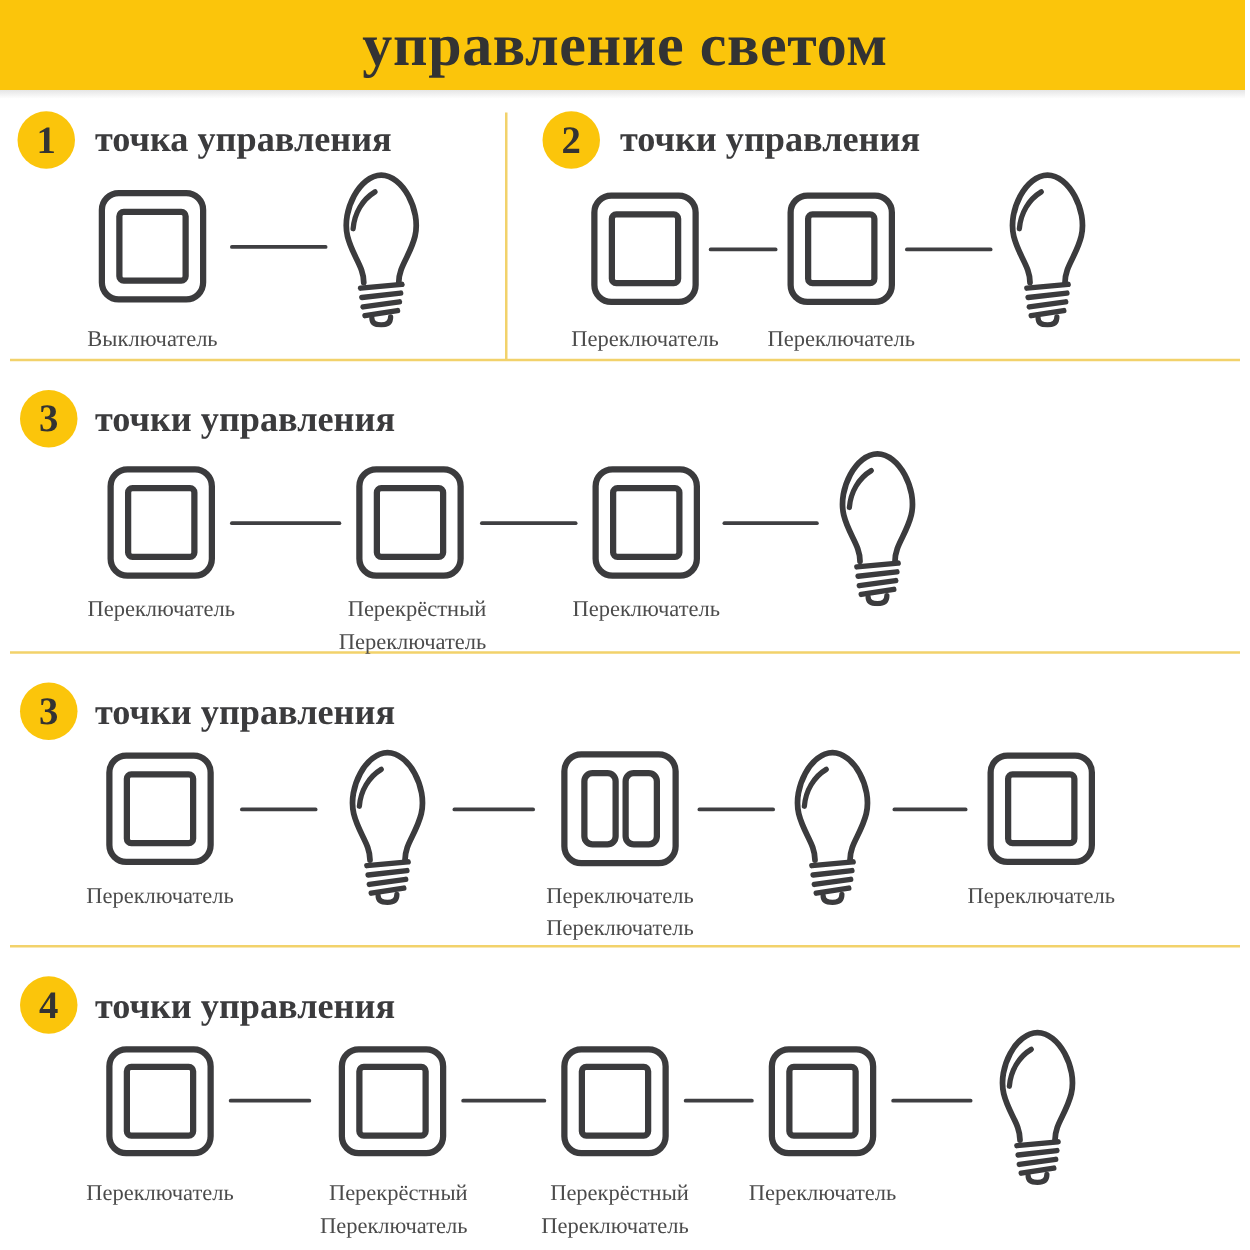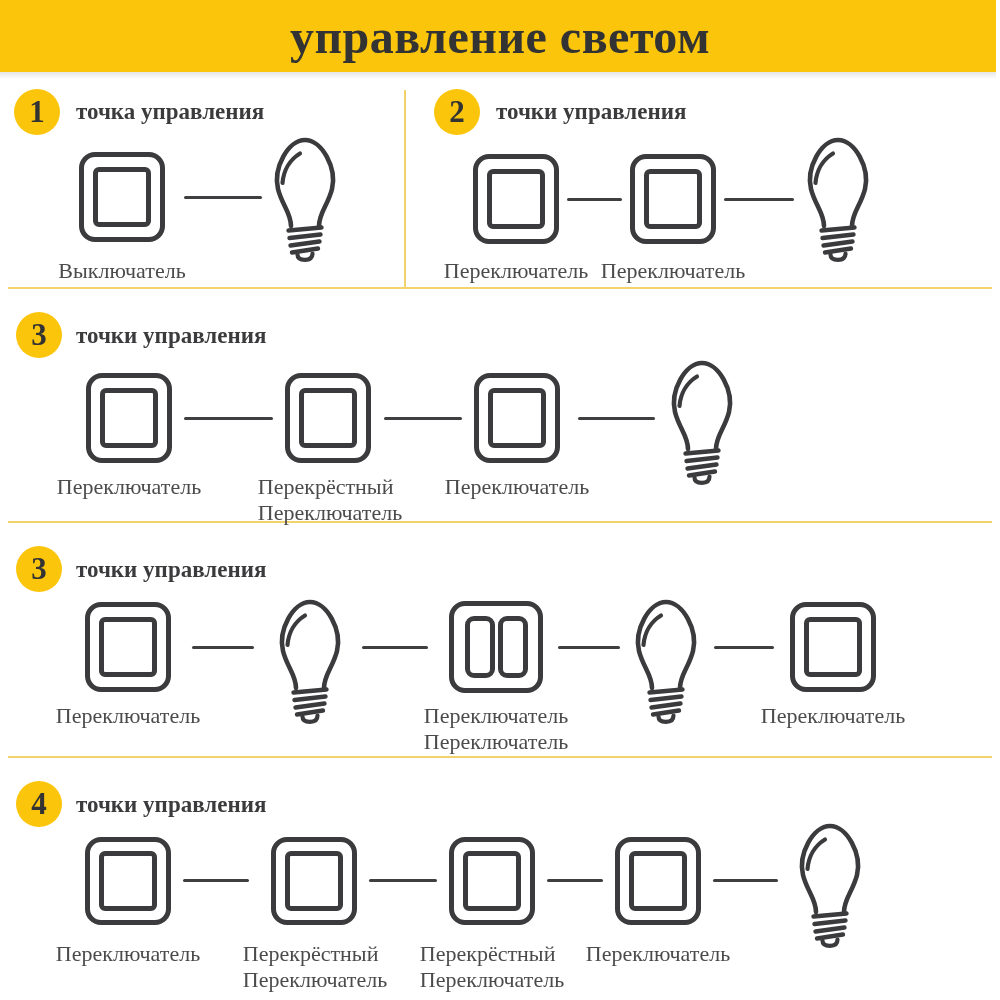--- a/index.html
+++ b/index.html
@@ -25,41 +25,41 @@
   .header h1{
     margin:0;font-size:48px;font-weight:700;color:var(--headtext);letter-spacing:.5px;white-space:nowrap;
   }
   .section{position:absolute;}
   .badge{
     position:absolute;width:46px;height:46px;border-radius:50%;background:var(--yellow);
     color:#333;display:flex;align-items:center;justify-content:center;
     font-size:31px;font-weight:700;
   }
   .stitle{
-    position:absolute;font-size:23px;font-weight:700;color:var(--ink);white-space:nowrap;line-height:32px;
+    position:absolute;font-size:29px;font-weight:700;color:var(--ink);white-space:nowrap;line-height:32px;
   }
   .sw{
     position:absolute;height:90px;border:5px solid var(--ink);border-radius:16px;background:#fff;
     box-sizing:border-box;display:flex;align-items:center;justify-content:center;
   }
   .sw .sw-in{
     width:58px;height:60px;border:5px solid var(--ink);border-radius:6px;box-sizing:border-box;
   }
   .sw2{
     position:absolute;width:94px;height:92px;border:5px solid var(--ink);border-radius:16px;background:#fff;
     box-sizing:border-box;display:flex;align-items:center;justify-content:center;gap:3px;
   }
   .sw2 .key{
     width:30px;height:62px;border:5px solid var(--ink);border-radius:9px;box-sizing:border-box;
   }
   .bulb{position:absolute;width:72px;height:128px;}
   .conn{position:absolute;height:3px;background:#3F3F42;border-radius:1.5px;}
   .lbl{
-    position:absolute;transform:translateX(-50%);text-align:left;color:var(--label);
-    font-size:22px;line-height:26px;white-space:nowrap;
+    position:absolute;transform:translateX(-50%);text-align:right;color:var(--label);
+    font-size:18px;line-height:26px;white-space:nowrap;
   }
   .lbl span{display:block;}
   .hdiv{position:absolute;left:8px;width:984px;height:2px;background:var(--divider);}
   .vdiv{position:absolute;width:2px;background:var(--divider);}
   .defs{position:absolute;width:0;height:0;overflow:hidden;}
 </style>
 </head>
 <body>
 
 <svg class="defs" aria-hidden="true">

